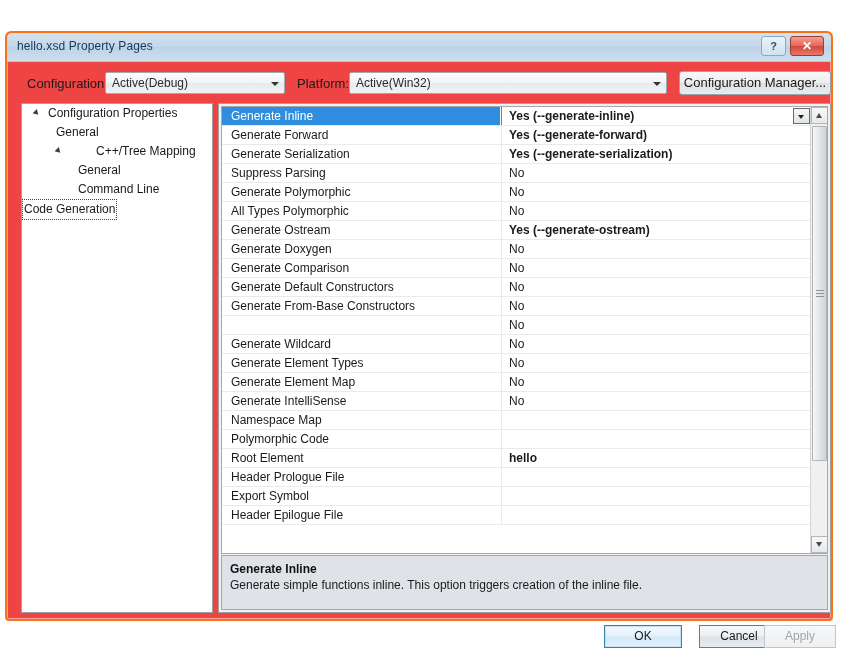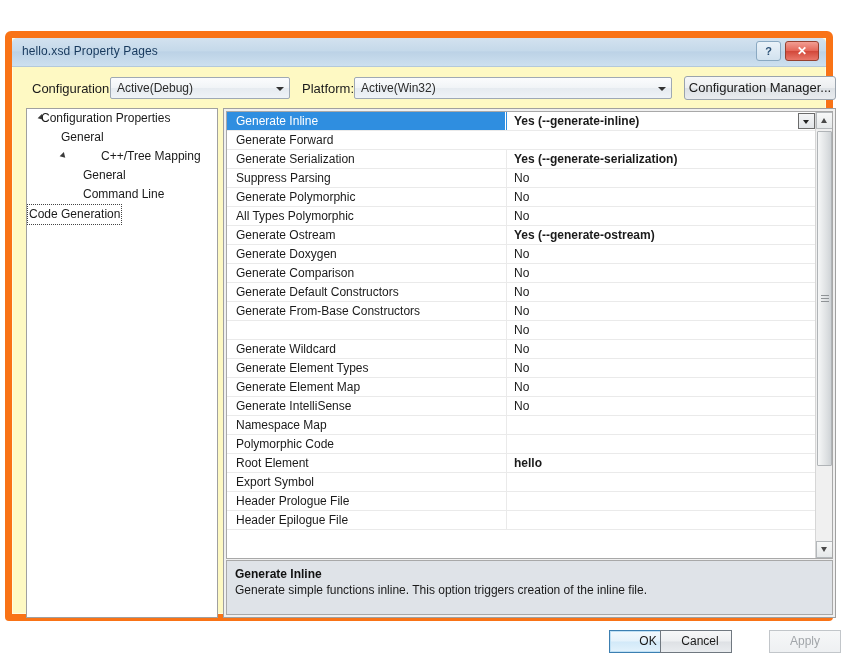--- a/index.html
+++ b/index.html
@@ -12,22 +12,22 @@
     overflow: hidden;
   }
 
   
   #dialog {
     position: absolute;
     left: 5px;
     top: 31px;
     width: 828px;
     height: 590px;
-    background: #fef9c3;
-    border: 7px solid #f97316;
+    background: #ef4444;
+    border: 2px solid #f97316;
     border-radius: 6px 6px 4px 4px;
     box-shadow: 0 0 0 1px rgba(255,255,255,0.5) inset;
     box-sizing: border-box;
   }
 
   #titlebar {
     position: absolute;
     left: 0; top: 0;
     width: 100%;
     height: 29px;
@@ -404,21 +404,21 @@
 
   #btn-ok {
     left: 597px;
     width: 78px;
     border: 1px solid #3c7fb1;
     box-shadow: 0 0 0 1px #bfe0f5 inset;
     background: linear-gradient(to bottom, #f2f9fd 0%, #e5f2fb 48%, #d2e9f8 52%, #e3f2fc 100%);
   }
 
   #btn-cancel {
-    left: 648px;
+    left: 692px;
     width: 72px;
     border: 1px solid #707880;
     padding-left: 8px;
   }
 
   #btn-apply {
     left: 757px;
     width: 72px;
     color: #a2a6aa;
     border: 1px solid #c2c6ca;
@@ -447,21 +447,21 @@
     <div class="combo" id="combo-platform">
       <span class="combotext">Active(Win32)</span>
       <span class="comboarrow"></span>
     </div>
 
     <div id="cfgmgr-btn">Configuration Manager...</div>
   </div>
 
   <div id="treepanel">
     <div id="tree-items">
-        <div class="treeitem" style="padding-left: 12px;"><span class="expander" style="left: 12px;"></span><span class="tlabel">Configuration Properties</span></div>
+        <div class="treeitem" style="padding-left: 24px;"><span class="expander" style="left: 12px;"></span><span class="tlabel">Configuration Properties</span></div>
         <div class="treeitem" style="padding-left: 32px;"><span class="tlabel">General</span></div>
         <div class="treeitem" style="padding-left: 72px;"><span class="expander" style="left: 34px;"></span><span class="tlabel">C++/Tree Mapping</span></div>
         <div class="treeitem" style="padding-left: 54px;"><span class="tlabel">General</span></div>
         <div class="treeitem" style="padding-left: 54px;"><span class="tlabel">Command Line</span></div>
         <div class="treeitem focused" style=""><span class="tlabel">Code Generation</span></div>
       </div>
   </div>
 
   <div id="gridwrap">
 
@@ -469,20 +469,21 @@
       <div id="gridrows">
           <div class="prow selected">
             <div class="pname">Generate Inline</div>
             <div class="pval bold">Yes (--generate-inline)</div>
             <div id="rowdropdown">
               <span class="dd-arrow"></span>
             </div>
           </div>
           <div class="prow">
             <div class="pname">Generate Forward</div>
+            <div class="pval bold">Yes (--generate-forward)</div>
           </div>
           <div class="prow">
             <div class="pname">Generate Serialization</div>
             <div class="pval bold">Yes (--generate-serialization)</div>
           </div>
           <div class="prow">
             <div class="pname">Suppress Parsing</div>
             <div class="pval">No</div>
           </div>
           <div class="prow">
@@ -538,25 +539,25 @@
           </div>
           <div class="prow">
             <div class="pname">Polymorphic Code</div>
             <div class="pval"></div>
           </div>
           <div class="prow">
             <div class="pname">Root Element</div>
             <div class="pval bold">hello</div>
           </div>
           <div class="prow">
+            <div class="pname">Header Prologue File</div>
+            <div class="pval"></div>
+          </div>
+          <div class="prow">
             <div class="pname">Export Symbol</div>
-            <div class="pval"></div>
-          </div>
-          <div class="prow">
-            <div class="pname">Header Prologue File</div>
             <div class="pval"></div>
           </div>
           <div class="prow">
             <div class="pname">Header Epilogue File</div>
             <div class="pval"></div>
           </div>
         </div>
 
       <div id="vscroll">
         <div class="sbtn" id="sb-up">

